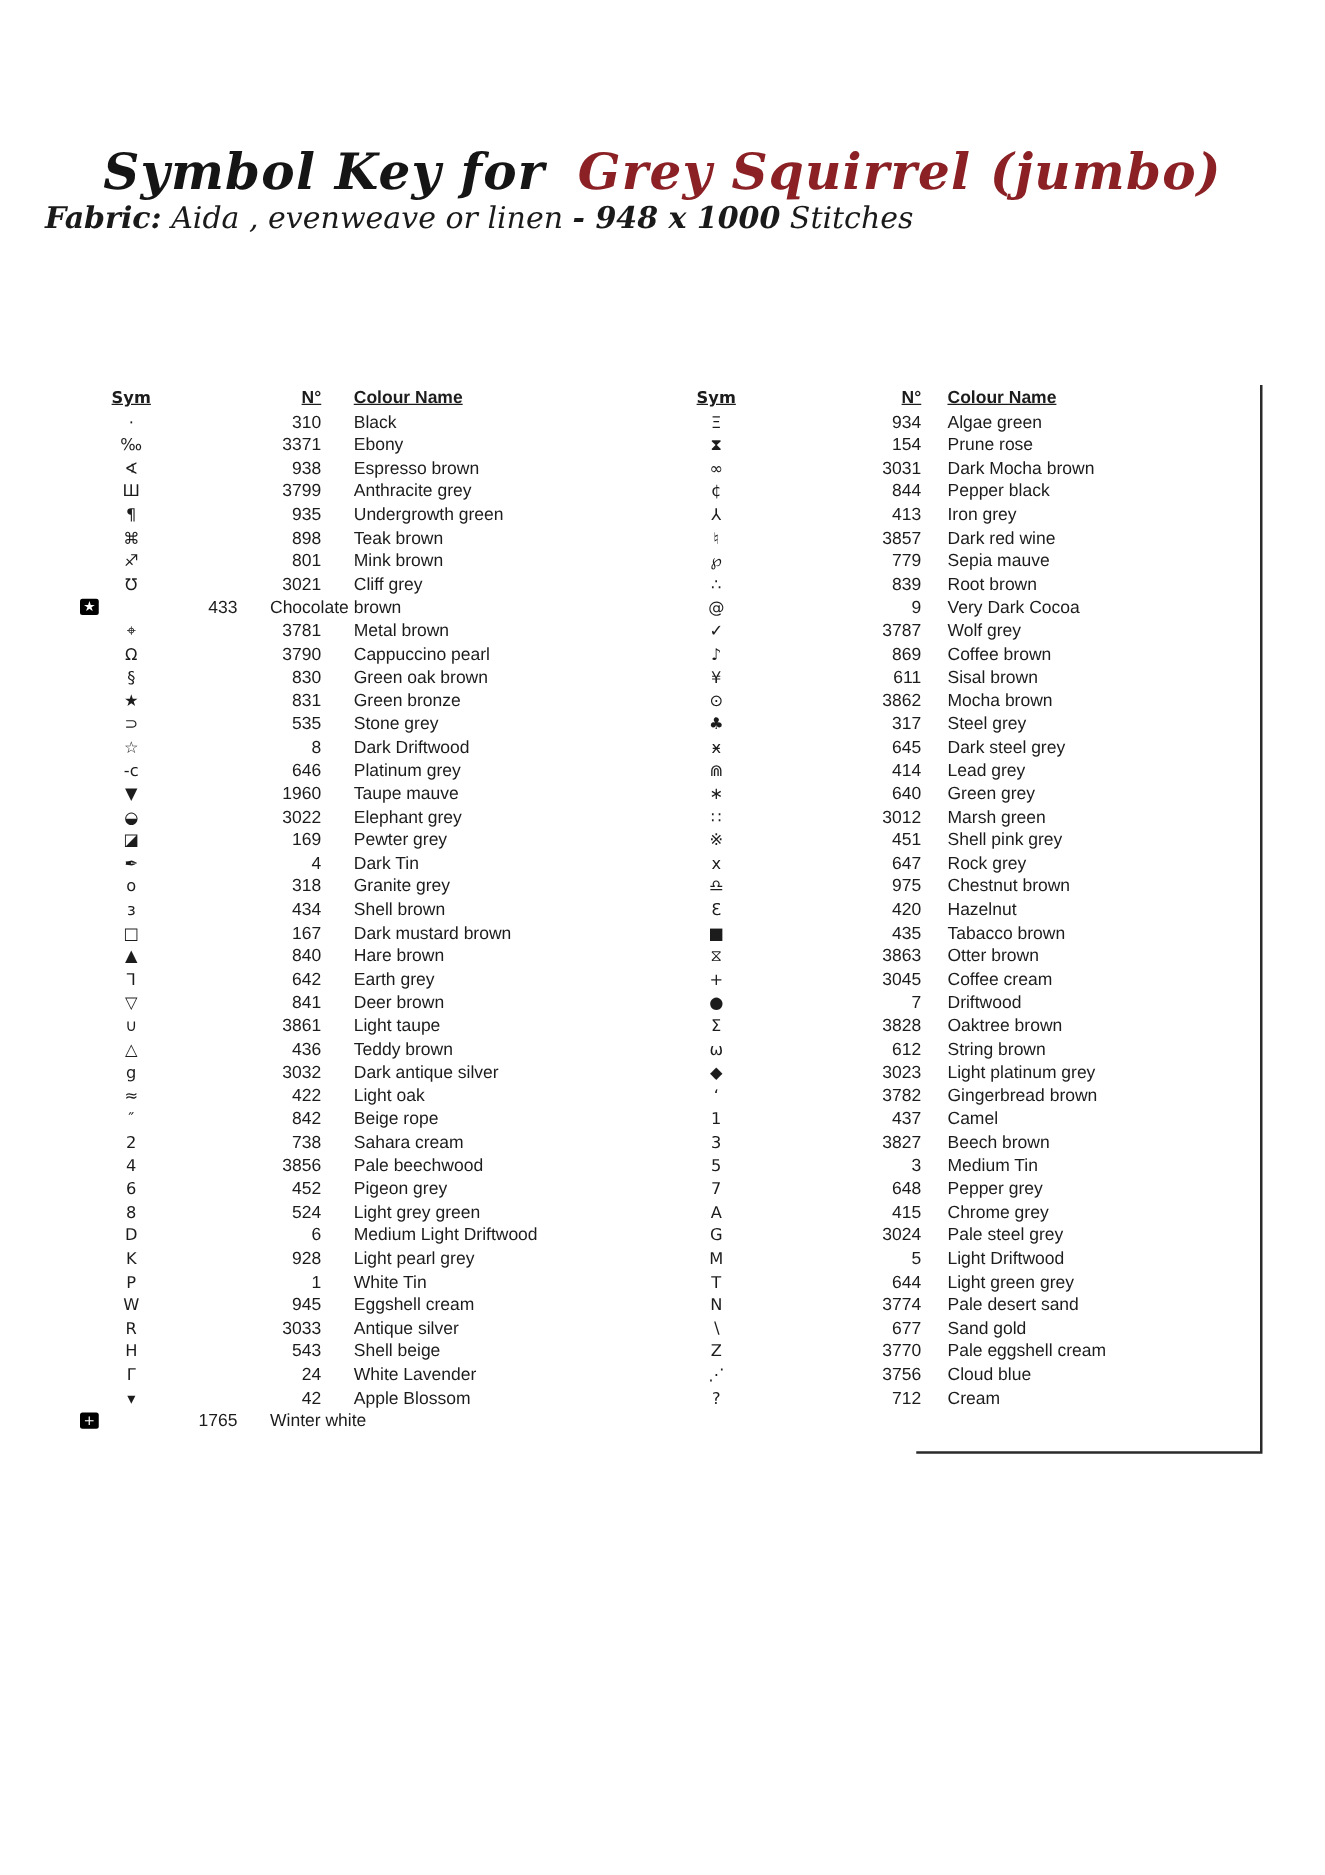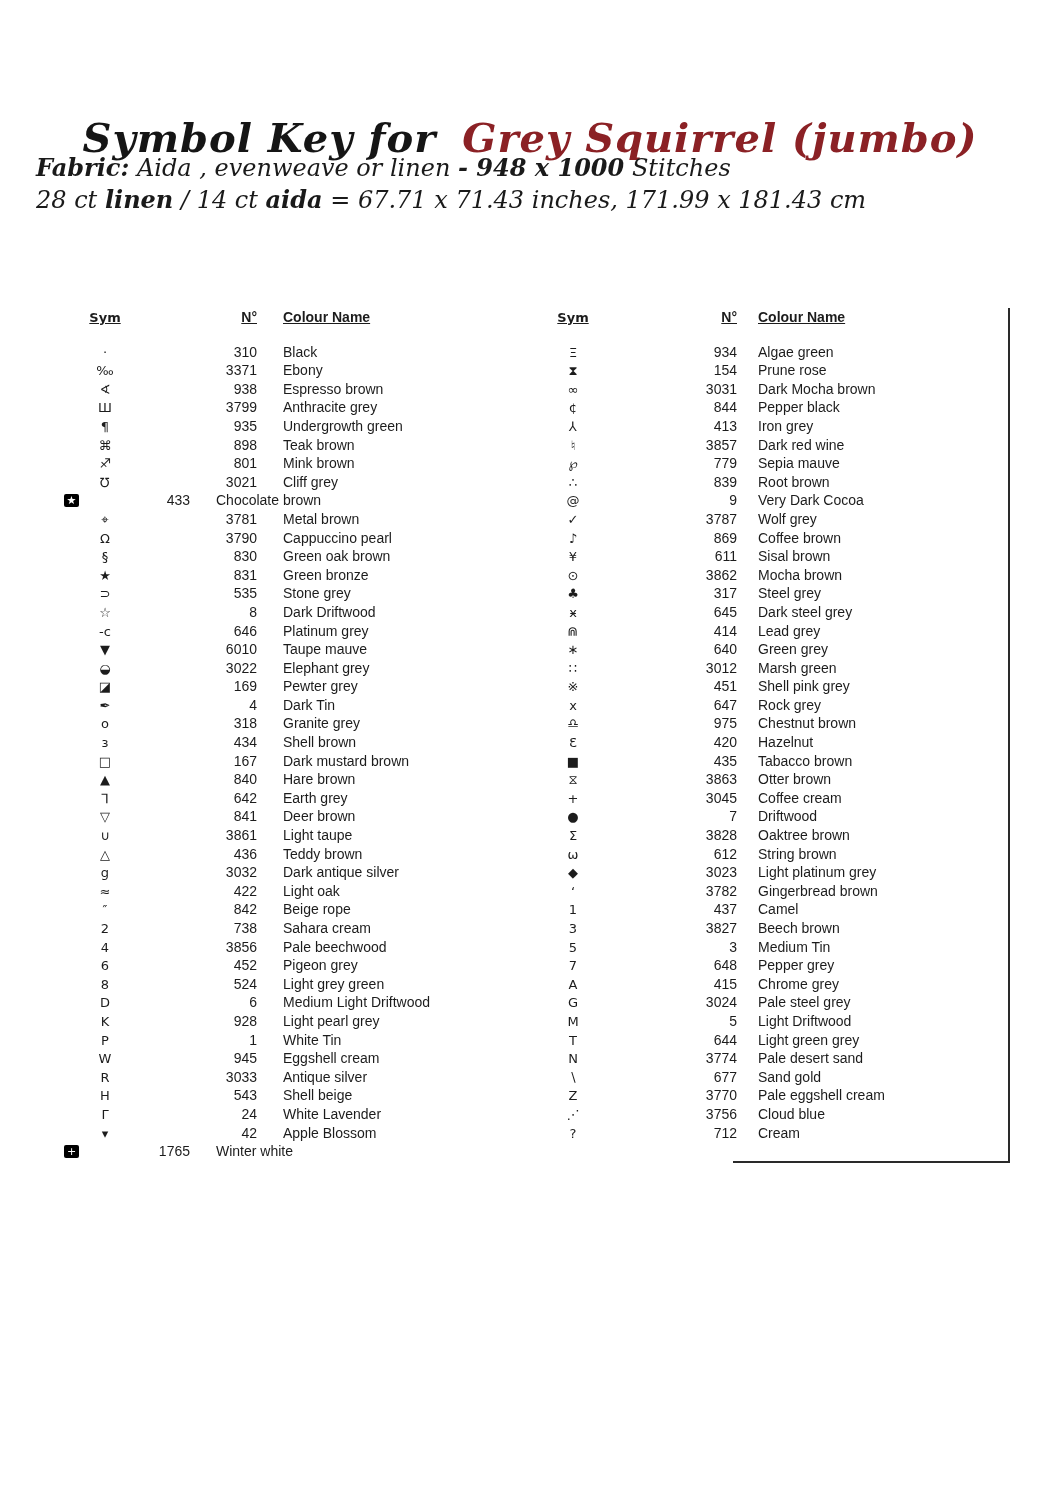--- a/index.html
+++ b/index.html
@@ -9,33 +9,33 @@
   
   .title{position:absolute;top:88px;left:0;width:100%;text-align:center;
          font-family:"DejaVu Serif",serif;font-style:italic;font-weight:bold;
          font-size:40px;letter-spacing:1px;white-space:nowrap;margin-top:26px;}
   .title .t-black{color:#151515;}
   .title .t-red{margin-left:26px;}
 
   
   .fabric{position:absolute;top:152px;left:36px;width:900px;
           font-family:"DejaVu Serif",serif;font-style:italic;font-size:24px;color:#1a1a1a;}
-  .fline{line-height:31px;white-space:nowrap;}
+  .fline{line-height:43px;white-space:nowrap;}
   .fline .b{font-weight:bold;}
 
   
   .tables{position:absolute;top:308px;left:0;width:100%;}
   .tbl{position:absolute;top:0;}
   .tbl-left{left:64px;width:440px;}
   .tbl-right{left:548px;width:460px;border-right:2px solid #2a2a2a;min-height:855px;}
   .bottomline{position:absolute;left:185px;right:0;bottom:0;border-top:2px solid #2a2a2a;height:0;}
 
   .trow,.thead{display:flex;align-items:baseline;line-height:18.6px;height:18.6px;
                font-size:14px;white-space:nowrap;}
-  .thead{font-weight:bold;margin-bottom:16px;}
+  .thead{font-weight:bold;margin-bottom:1px;}
   .thead span{text-decoration:underline;}
 
   .c-sym{display:inline-block;text-align:center;font-family:"DejaVu Sans",sans-serif;
          font-size:13px;}
   .tbl-left  .c-sym{width:82px;}
   .tbl-right .c-sym{width:50px;}
   .c-num{display:inline-block;text-align:right;}
   .tbl-left  .c-num{width:111px;}
   .tbl-right .c-num{width:139px;}
   .c-name{display:inline-block;text-align:left;}
@@ -49,21 +49,20 @@
 <body>
 
 <div class="page">
 
   <div class="title">
     <span class="t-black">Symbol Key for</span><span class="t-red" style="color: rgb(139, 33, 37);">Grey Squirrel (jumbo)</span>
   </div>
 
   <div class="fabric">
       <div class="fline"><span class="b">Fabric:</span><span>  Aida , evenweave or  linen </span><span class="b">- 948 x 1000</span><span> Stitches</span></div>
-      <div class="fline"><span>28 ct </span><span class="b">linen</span><span> / 14 ct </span><span class="b">aida</span><span> = 67.71 x 71.43 inches, 171.99 x 181.43 cm</span></div>
     </div>
 
   <div class="tables">
 
     <div class="tbl tbl-left">
       <div class="thead">
         <span class="c-sym">Sym</span>
         <span class="c-num">N°</span>
         <span class="c-name">Colour Name</span>
       </div>
@@ -143,21 +142,21 @@
             <span class="c-num">8</span>
             <span class="c-name">Dark Driftwood</span>
           </div>
           <div class="trow">
             <span class="c-sym">-c</span>
             <span class="c-num">646</span>
             <span class="c-name">Platinum grey</span>
           </div>
           <div class="trow">
             <span class="c-sym">▼</span>
-            <span class="c-num">6010</span>
+            <span class="c-num">1960</span>
             <span class="c-name">Taupe mauve</span>
           </div>
           <div class="trow">
             <span class="c-sym">◒</span>
             <span class="c-num">3022</span>
             <span class="c-name">Elephant grey</span>
           </div>
           <div class="trow">
             <span class="c-sym">◪</span>
             <span class="c-num">169</span>

